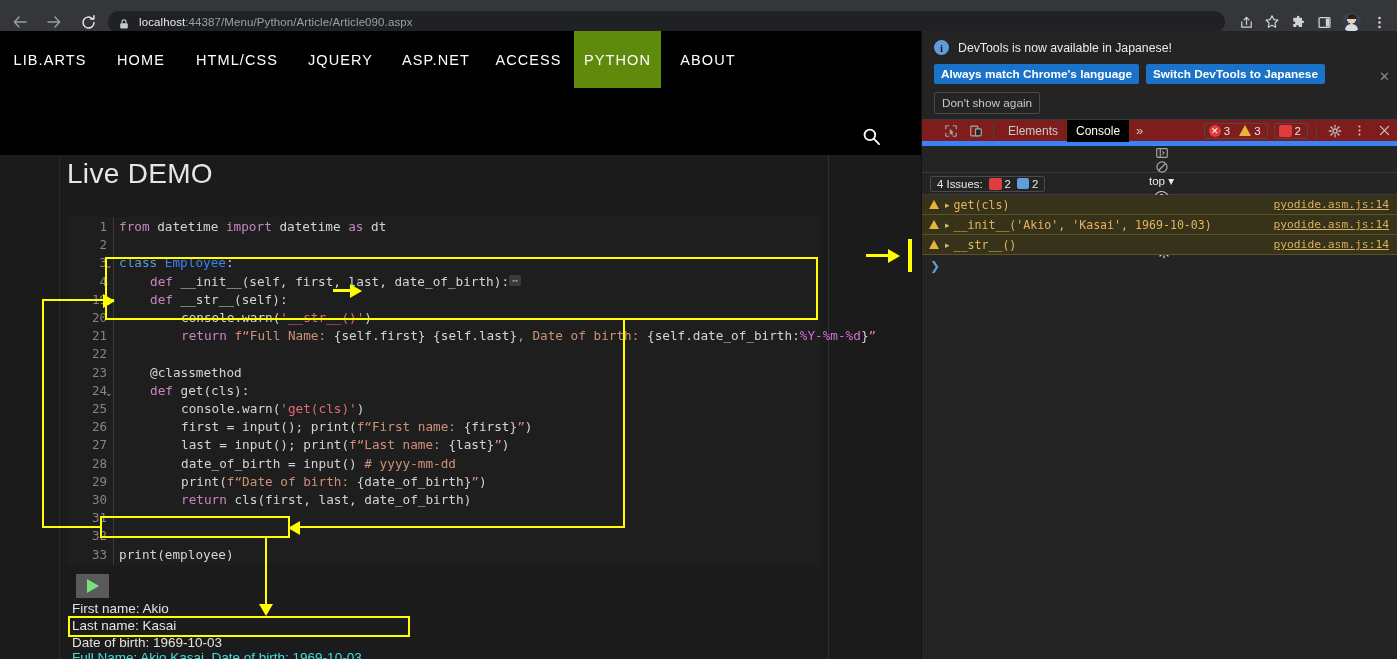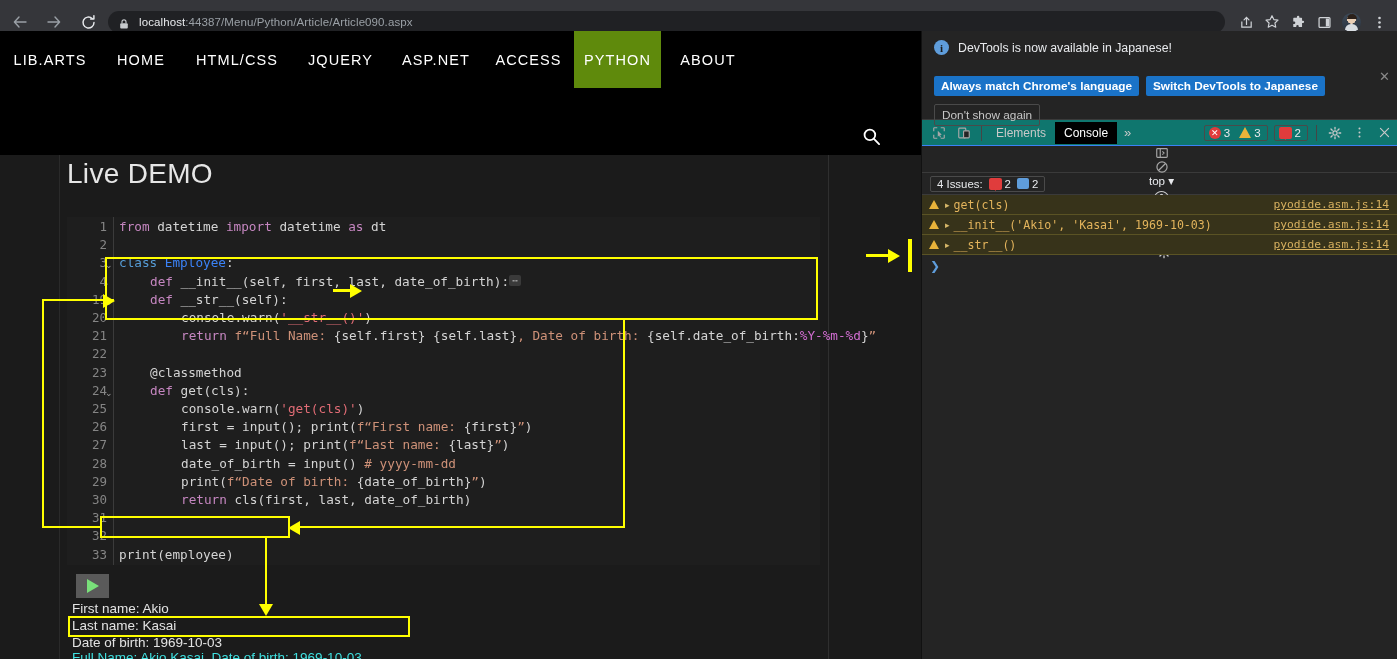--- a/index.html
+++ b/index.html
@@ -99,31 +99,31 @@
   
   .dt { position:absolute; left:921px; top:31px; width:476px; height:628px;
     background:#242424; border-left:1px solid #111; }
   .dt-banner { position:relative; height:89px; background:#242424;
     border-bottom:1px solid #3a3a3a; padding:9px 12px 0 12px; }
   .bn-row { display:flex; align-items:center; }
   .info-icon { width:15px;height:15px;border-radius:50%;background:#5f9ddb;
     color:#1b1b1b;font-size:11px;font-weight:bold;display:flex;
     align-items:center;justify-content:center;margin-right:9px;font-family:"Liberation Serif",serif;}
   .bn-text { color:#e8eaed; font-size:12.3px; }
-  .bn-btns { margin-top:21px; display:flex; gap:7px; }
+  .bn-btns { margin-top:9px; display:flex; gap:7px; }
   .btn-blue { background:#1a73c8; color:#fff; font-size:11.8px; font-weight:bold;
     padding:3px 7px; border-radius:2px; cursor:pointer; }
   .btn-grey { margin-top:8px; display:inline-block; color:#c7c7c7;
     font-size:11.8px; padding:3px 7px; border:1px solid #4a4a4a;
     border-radius:2px; cursor:pointer; }
   .bn-close { position:absolute; right:7px; top:38px; color:#8a8a8a;
     font-size:13px; cursor:pointer; }
 
-  .dt-tabs { height:26px; background:#0f766e; display:flex; align-items:center;
-    border-bottom:1px solid #3b82f6; padding-left:4px; }
+  .dt-tabs { height:26px; background:#7f1d1d; display:flex; align-items:center;
+    border-bottom:5px solid #3b82f6; padding-left:16px; }
   .dt-ico { width:25px;height:24px;display:flex;align-items:center;
     justify-content:center;color:#a8a8a8;cursor:pointer; }
   .vsep { width:1px;height:16px;background:#454545;margin:0 5px; }
   .dt-tab { color:#c9c9c9; font-size:12px; padding:4px 9px; cursor:pointer; }
   .dt-tab.active { background:#000; color:#fff; }
   .dt-more { color:#c9c9c9; font-size:13px; padding:0 7px; cursor:pointer; }
   .spacer { flex:1 1 auto; }
   .badge { display:flex; align-items:center; font-size:11.5px; color:#e8eaed;
     margin-right:2px; cursor:pointer; }
   .dot-red { width:12px;height:12px;border-radius:50%;background:#e03c3c;

